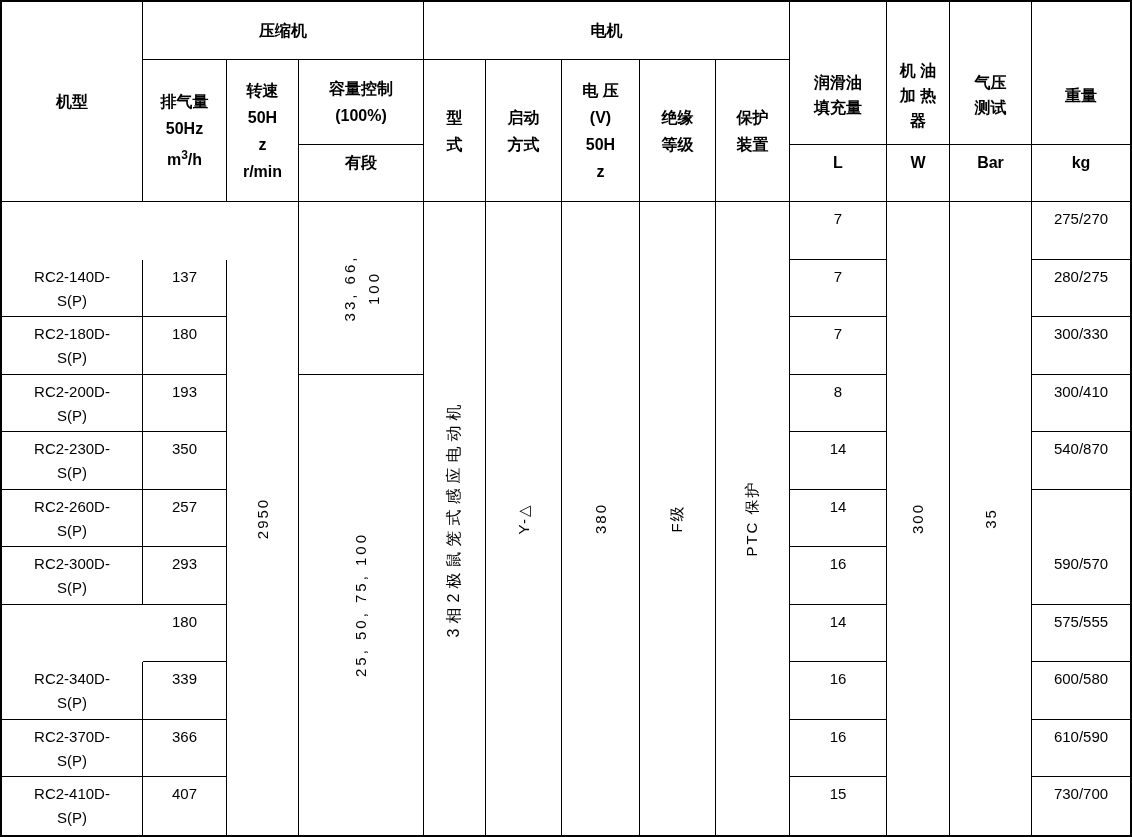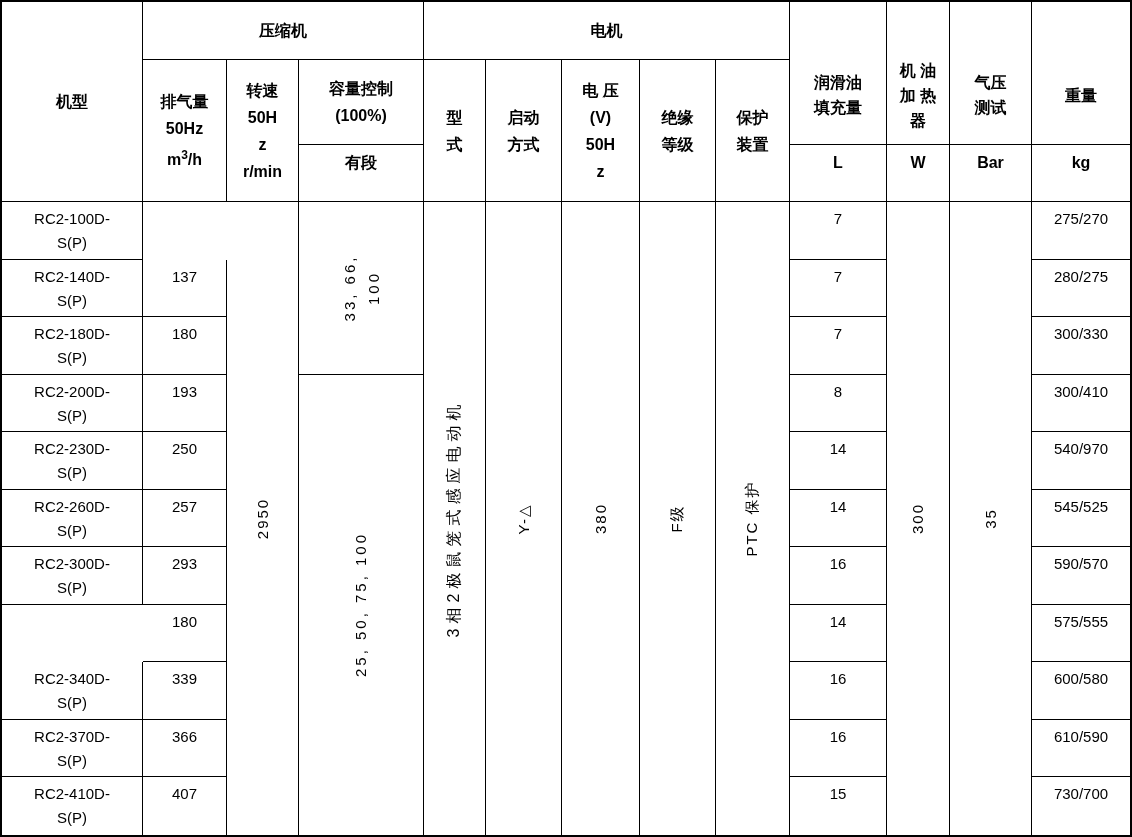--- a/index.html
+++ b/index.html
@@ -155,23 +155,20 @@
     <span>Bar</span>
   </div>
 
   <div class="c h rhead nr" style="grid-area:1/13/3/14">
     <span>重量</span>
   </div>
   <div class="c h top unitline nr" style="grid-area:3/13/4/14">
     <span>kg</span>
   </div>
 
-  <div class="c v" style="grid-area:4/1/5/2">
-      <span class="model-text">RC2-100D-S(P)</span>
-    </div>
   <div class="c v" style="grid-area:4/10/5/11">
       <span>7</span>
     </div>
   <div class="c v nr" style="grid-area:4/13/5/14">
       <span>275/270</span>
     </div>
 
   <div class="c v" style="grid-area:5/1/6/2">
       <span class="model-text">RC2-140D-S(P)</span>
     </div>
@@ -208,41 +205,38 @@
       <span>8</span>
     </div>
   <div class="c v nr" style="grid-area:7/13/8/14">
       <span>300/410</span>
     </div>
 
   <div class="c v" style="grid-area:8/1/9/2">
       <span class="model-text">RC2-230D-S(P)</span>
     </div>
   <div class="c v" style="grid-area:8/2/9/3">
-      <span>250</span>
+      <span>350</span>
     </div>
   <div class="c v" style="grid-area:8/10/9/11">
       <span>14</span>
     </div>
   <div class="c v nr" style="grid-area:8/13/9/14">
-      <span>540/970</span>
+      <span>540/870</span>
     </div>
 
   <div class="c v" style="grid-area:9/1/10/2">
       <span class="model-text">RC2-260D-S(P)</span>
     </div>
   <div class="c v" style="grid-area:9/2/10/3">
       <span>257</span>
     </div>
   <div class="c v" style="grid-area:9/10/10/11">
       <span>14</span>
     </div>
-  <div class="c v nr" style="grid-area:9/13/10/14">
-      <span>545/525</span>
-    </div>
 
   <div class="c v" style="grid-area:10/1/11/2">
       <span class="model-text">RC2-300D-S(P)</span>
     </div>
   <div class="c v" style="grid-area:10/2/11/3">
       <span>293</span>
     </div>
   <div class="c v" style="grid-area:10/10/11/11">
       <span>16</span>
     </div>

